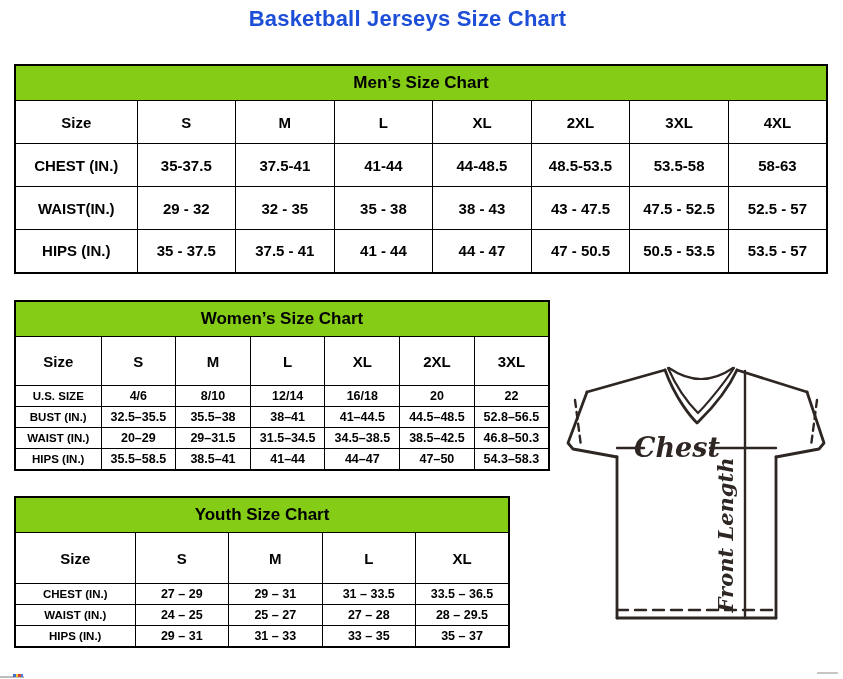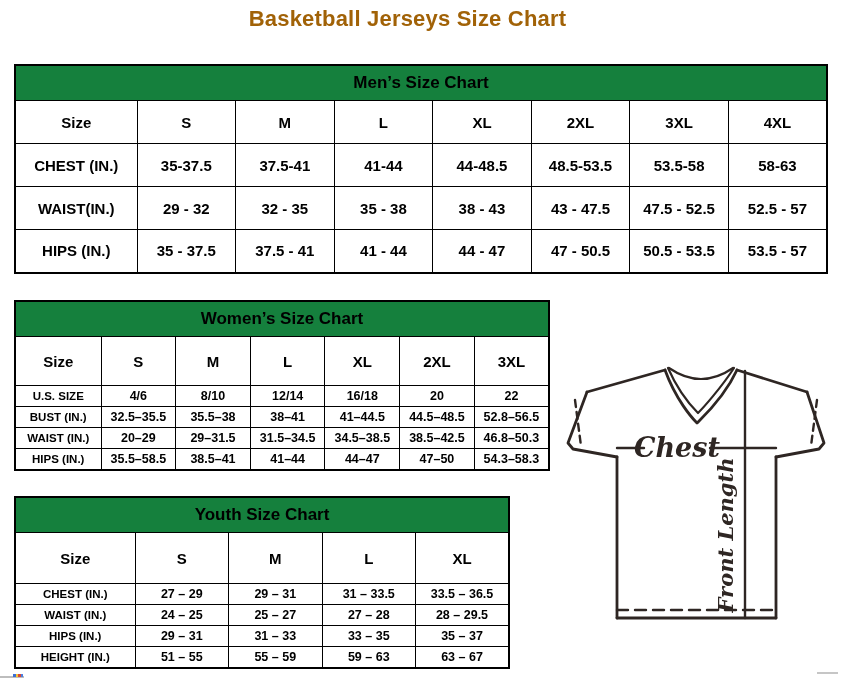--- a/index.html
+++ b/index.html
@@ -4,32 +4,32 @@
 <style>
   html,body{margin:0;padding:0;}
   body{
     width:843px;height:679px;position:relative;overflow:hidden;
     background:#ffffff;
     font-family:"Liberation Sans",sans-serif;
     -webkit-font-smoothing:antialiased;
   }
   .page-title{
     position:absolute;top:6px;left:0;width:815px;
-    text-align:center;font-size:22px;font-weight:bold;color:#a16207;margin:0;
+    text-align:center;font-size:22px;font-weight:bold;color:#1d4ed8;margin:0;
     letter-spacing:0.2px;
   }
   table{
     position:absolute;border-collapse:collapse;table-layout:fixed;
     border:2px solid #000;background:#fff;
   }
   th,td{
     border:1px solid #000;text-align:center;vertical-align:middle;
     font-weight:bold;color:#000;padding:0 2px;overflow:hidden;white-space:nowrap;
   }
-  td.band{background:#15803d;font-size:17px;}
+  td.band{background:#84cc16;font-size:17px;}
   
   .tbl-men{left:14px;top:64px;width:814px;}
   .tbl-men td.band{height:34px;}
   .tbl-men thead tr.cols th{height:42px;font-size:15px;}
   .tbl-men tbody tr{height:43px;}
   .tbl-men tbody th{font-size:15px;}
   .tbl-men tbody td{font-size:15px;}
   .tbl-men .label-col{width:122px;}
   
   .tbl-women{left:14px;top:300px;width:536px;}
@@ -223,27 +223,20 @@
         <td>27 – 28</td>
         <td>28 – 29.5</td>
       </tr>
       <tr>
         <th>HIPS (IN.)</th>
         <td>29 – 31</td>
         <td>31 – 33</td>
         <td>33 – 35</td>
         <td>35 – 37</td>
       </tr>
-      <tr>
-        <th>HEIGHT (IN.)</th>
-        <td>51 – 55</td>
-        <td>55 – 59</td>
-        <td>59 – 63</td>
-        <td>63 – 67</td>
-      </tr>
     </tbody>
   </table>
 
 <div class="jersey-diagram">
   <svg width="282" height="268" viewBox="0 0 282 268" xmlns="http://www.w3.org/2000/svg">
     <g stroke="#2e2623" stroke-width="2.8" fill="none" stroke-linecap="round" stroke-linejoin="round">
 
       <path d="M107,10 C118,40 134,58 139,63 C144,58 166,38 179,10"></path>
       <path d="M110,8 C121,33 135,48 140,53 C145,48 163,28 176,8" stroke-width="2.2"></path>
       <path d="M111,8 Q143,30 175,8" stroke-width="2.2"></path>

